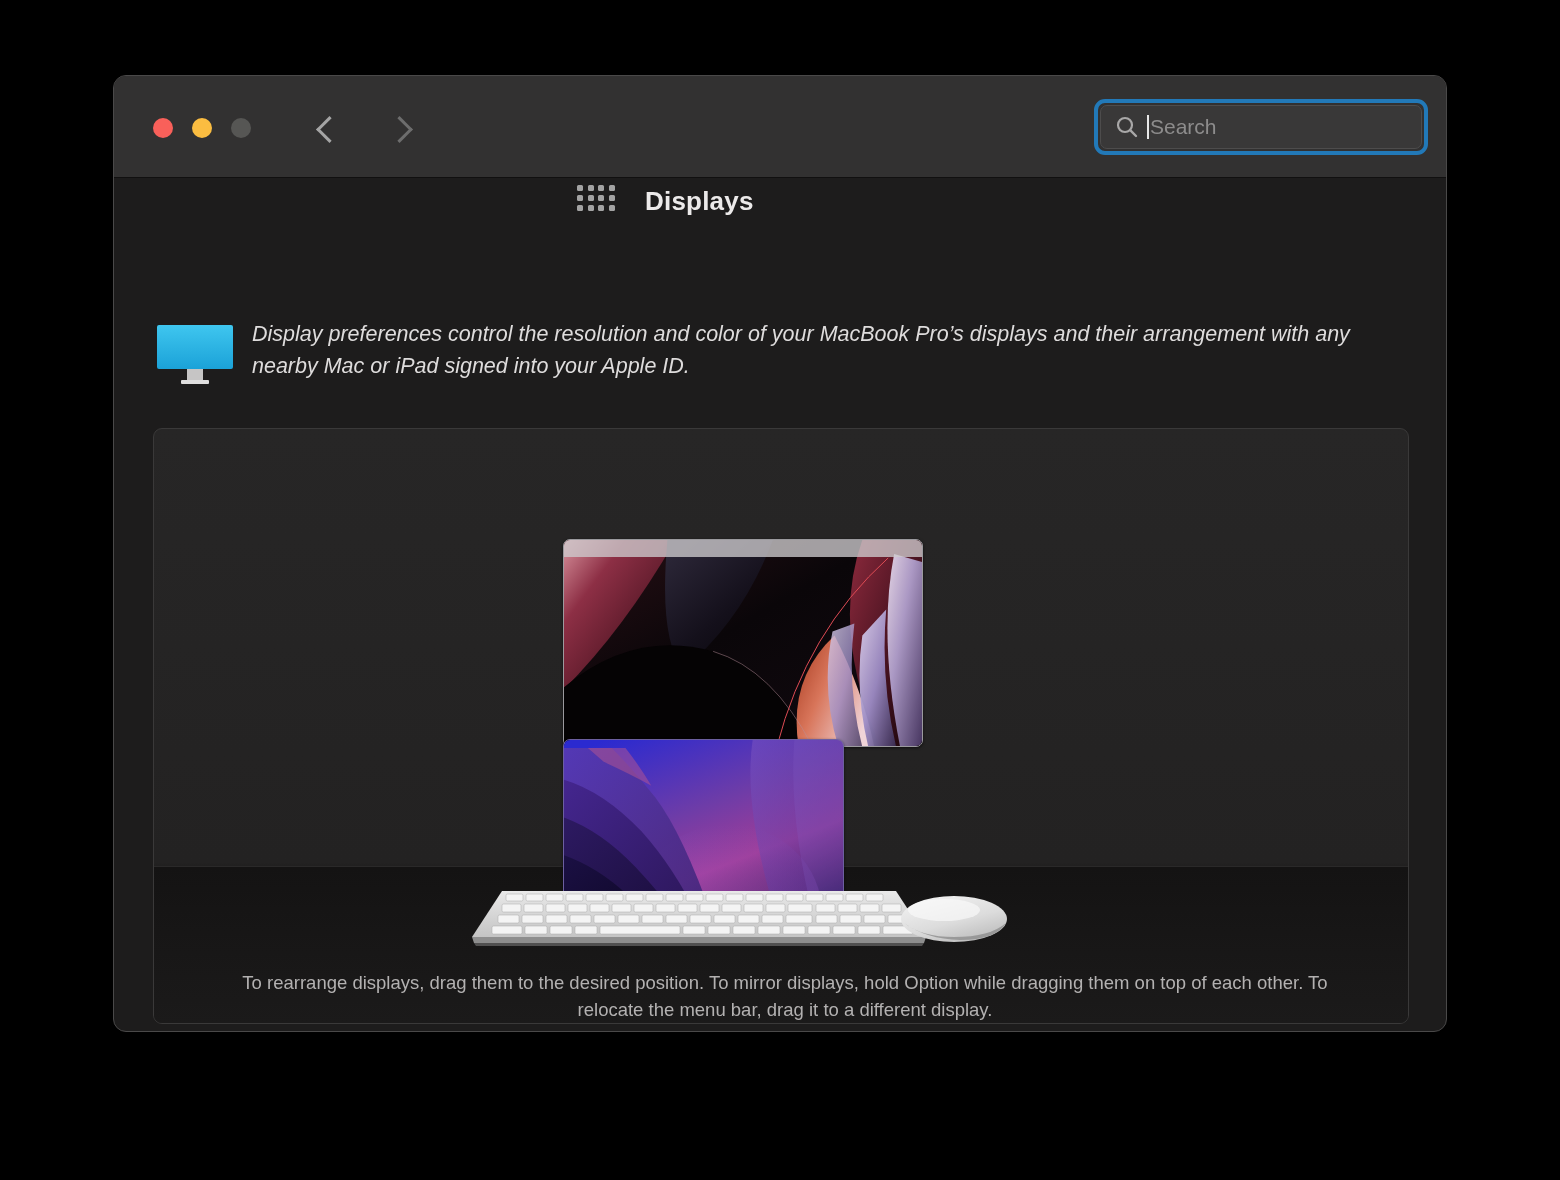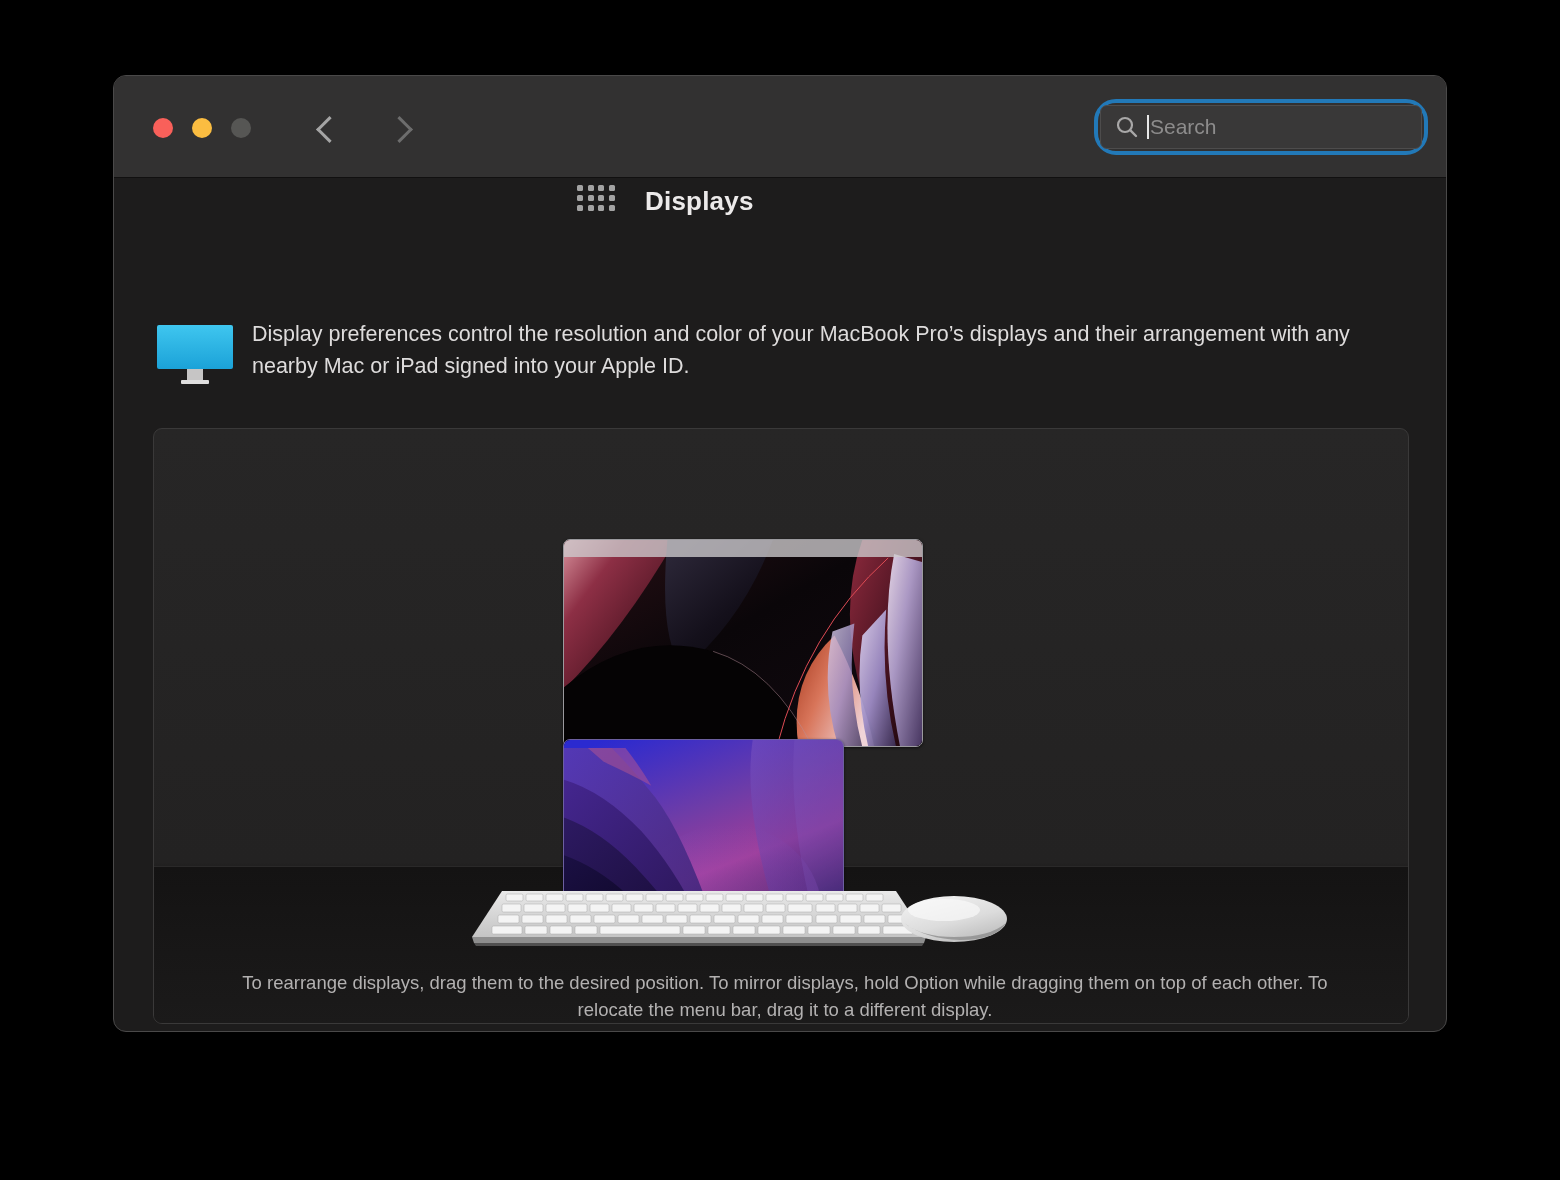--- a/index.html
+++ b/index.html
@@ -108,21 +108,21 @@
     text-align: center;
   }
 
   
   #search-wrap {
     position: absolute;
     right: 18px;
     top: 23px;
     width: 334px;
     height: 56px;
-    border-radius: 22px;
+    border-radius: 11px;
     border: 4px solid #2279b8;
     padding: 11px;
     background: transparent;
   }
   #search-field {
     position: absolute;
     inset: 2px;
     background: #393838;
     border-radius: 7px;
     border: 1px solid #4d4c4c;
@@ -150,20 +150,21 @@
     top: 140px;
     display: flex;
     gap: 18px;
     width: 1250px;
   }
   #display-glyph { flex: 0 0 auto; margin-top: 5px; }
   #intro-text {
     font-size: 21.5px;
     line-height: 32px;
     color: #dedcdc;
+    font-style: italic;
   }
 
   
   #arrange-panel {
     position: absolute;
     left: 39px;
     top: 250px;
     width: 1256px;
     height: 596px;
     border-radius: 9px;

